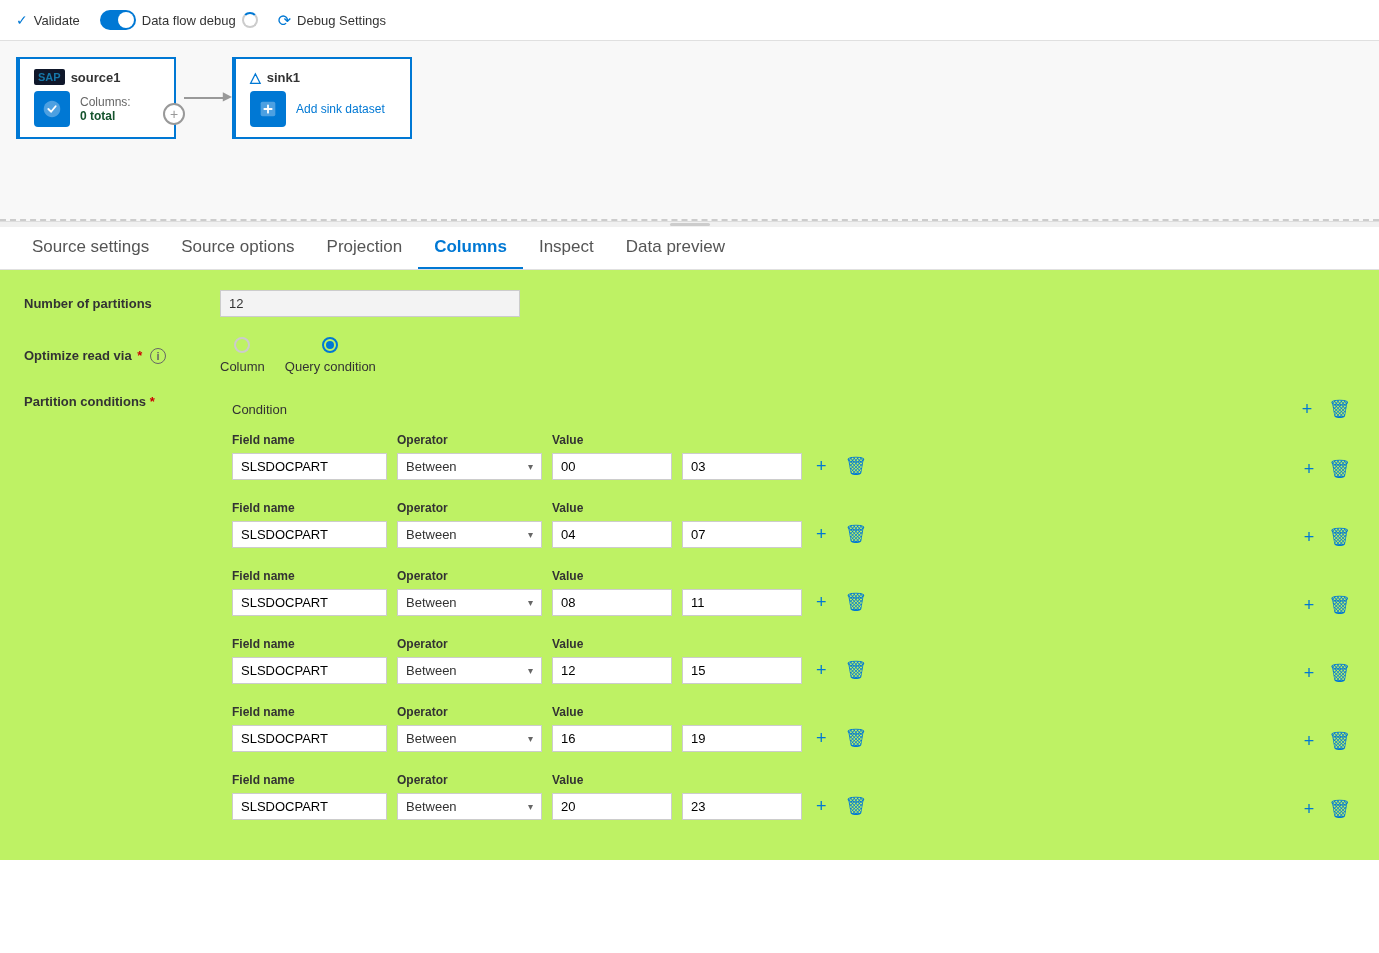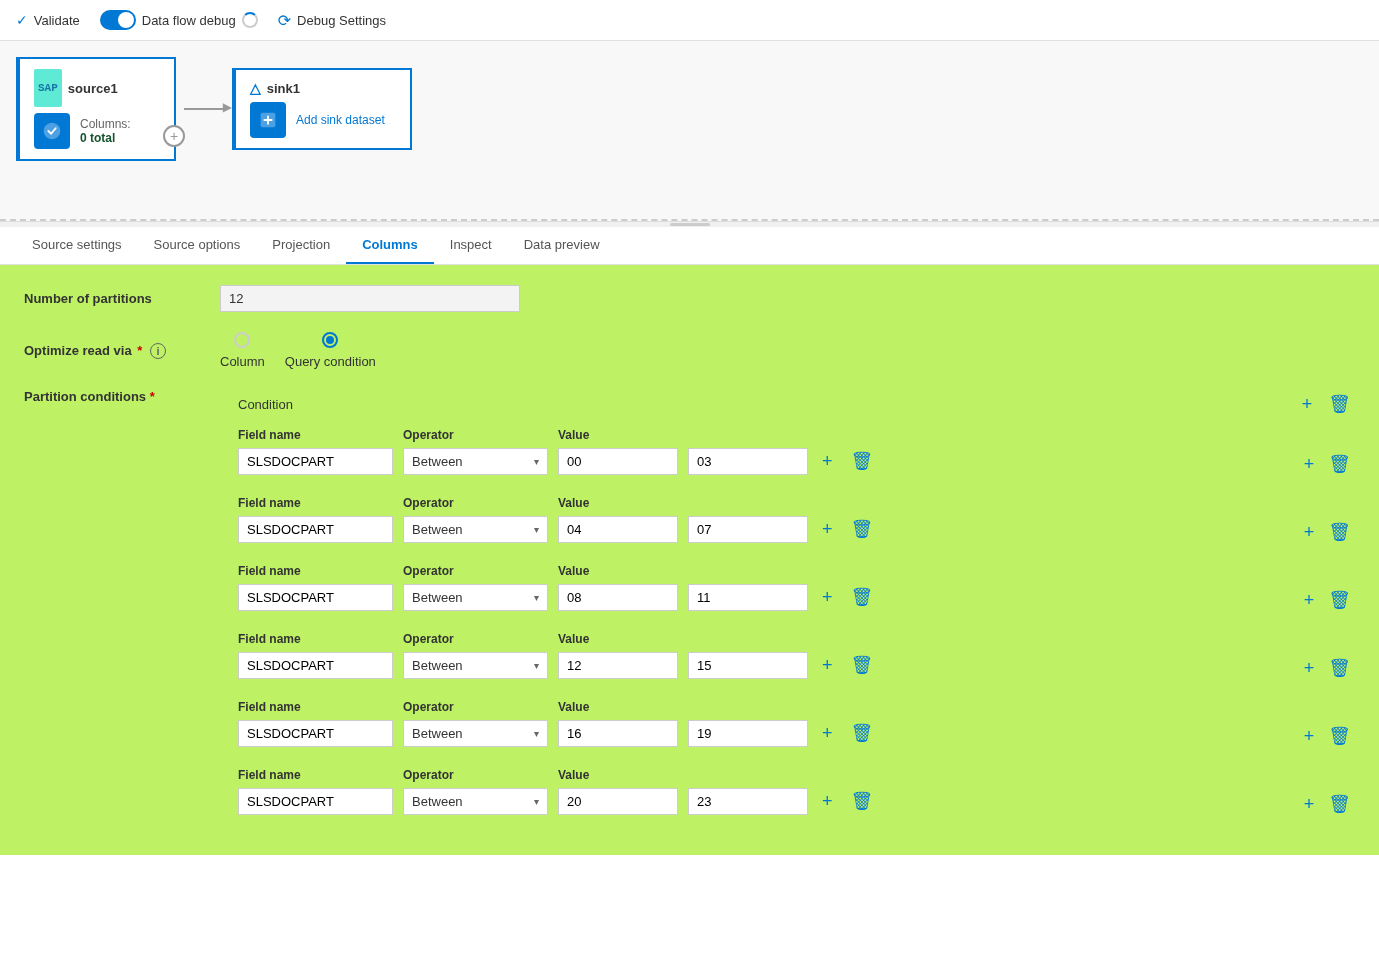--- a/index.html
+++ b/index.html
@@ -63,21 +63,21 @@
       position: absolute; bottom: 12px; right: -11px;
     }
 
     
     .tabs-bar {
       display: flex; border-bottom: 1px solid #e0e0e0; padding: 0 16px;
       background: #fff;
     }
     .tab-item {
       padding: 10px 16px; cursor: pointer; color: #555; border-bottom: 2px solid transparent;
-      font-size: 13px;
+      font-size: 17px;
     }
     .tab-item.active { color: #0078d4; border-bottom: 2px solid #0078d4; font-weight: 600; }
 
     
     .content-area { padding: 20px 24px; background: #bef264; }
 
     .form-row {
       display: flex; align-items: center; margin-bottom: 20px; gap: 16px;
     }
     .form-label {
@@ -184,21 +184,21 @@
     <span style="color:#0078d4; font-size:16px;">⟳</span>
     <span>Debug Settings</span>
   </div>
 </div>
 
 <div class="canvas-area">
   <div class="flow-container">
 
     <div class="flow-node source" style="position:relative;">
       <div class="node-header">
-        <span style="font-size:11px; font-weight:bold; color:#1677a8; background:#5eead4; padding:13px 4px; border-radius:2px;font-family:Liberation Mono, monospace;">SAP</span>
+        <span style="font-size:11px; font-weight:bold; color:#1677a8; background:#0f172a; padding:2px 4px; border-radius:2px;">SAP</span>
         <span style="font-weight:600;">source1</span>
       </div>
       <div class="node-body">
         <div class="node-icon-box">
           <svg width="22" height="22" viewBox="0 0 24 24" fill="none" xmlns="http://www.w3.org/2000/svg">
             <path d="M12 3C7 3 3 7 3 12s4 9 9 9 9-4 9-9-4-9-9-9z" fill="#fff" opacity="0.3"></path>
             <path d="M8 12l3 3 5-6" stroke="#fff" stroke-width="2" stroke-linecap="round"></path>
           </svg>
         </div>
         <div class="node-info">
@@ -265,21 +265,21 @@
         <span>Column</span>
       </label>
       <label class="radio-item">
         <span class="radio-circle checked"></span>
         <span>Query condition</span>
       </label>
     </div>
   </div>
 
   <div class="conditions-section">
-    <div style="display:flex; gap:14px;">
+    <div style="display:flex; gap:8px;">
       <div style="min-width:200px; padding-top:0;">
         <span class="conditions-label">
           <span>Partition conditions</span>
           <span class="required"> *</span>
         </span>
       </div>
       <div style="flex:1;">
 
         <div class="condition-header-row">
           <span style="font-size:13px; color:#333;">Condition</span>

